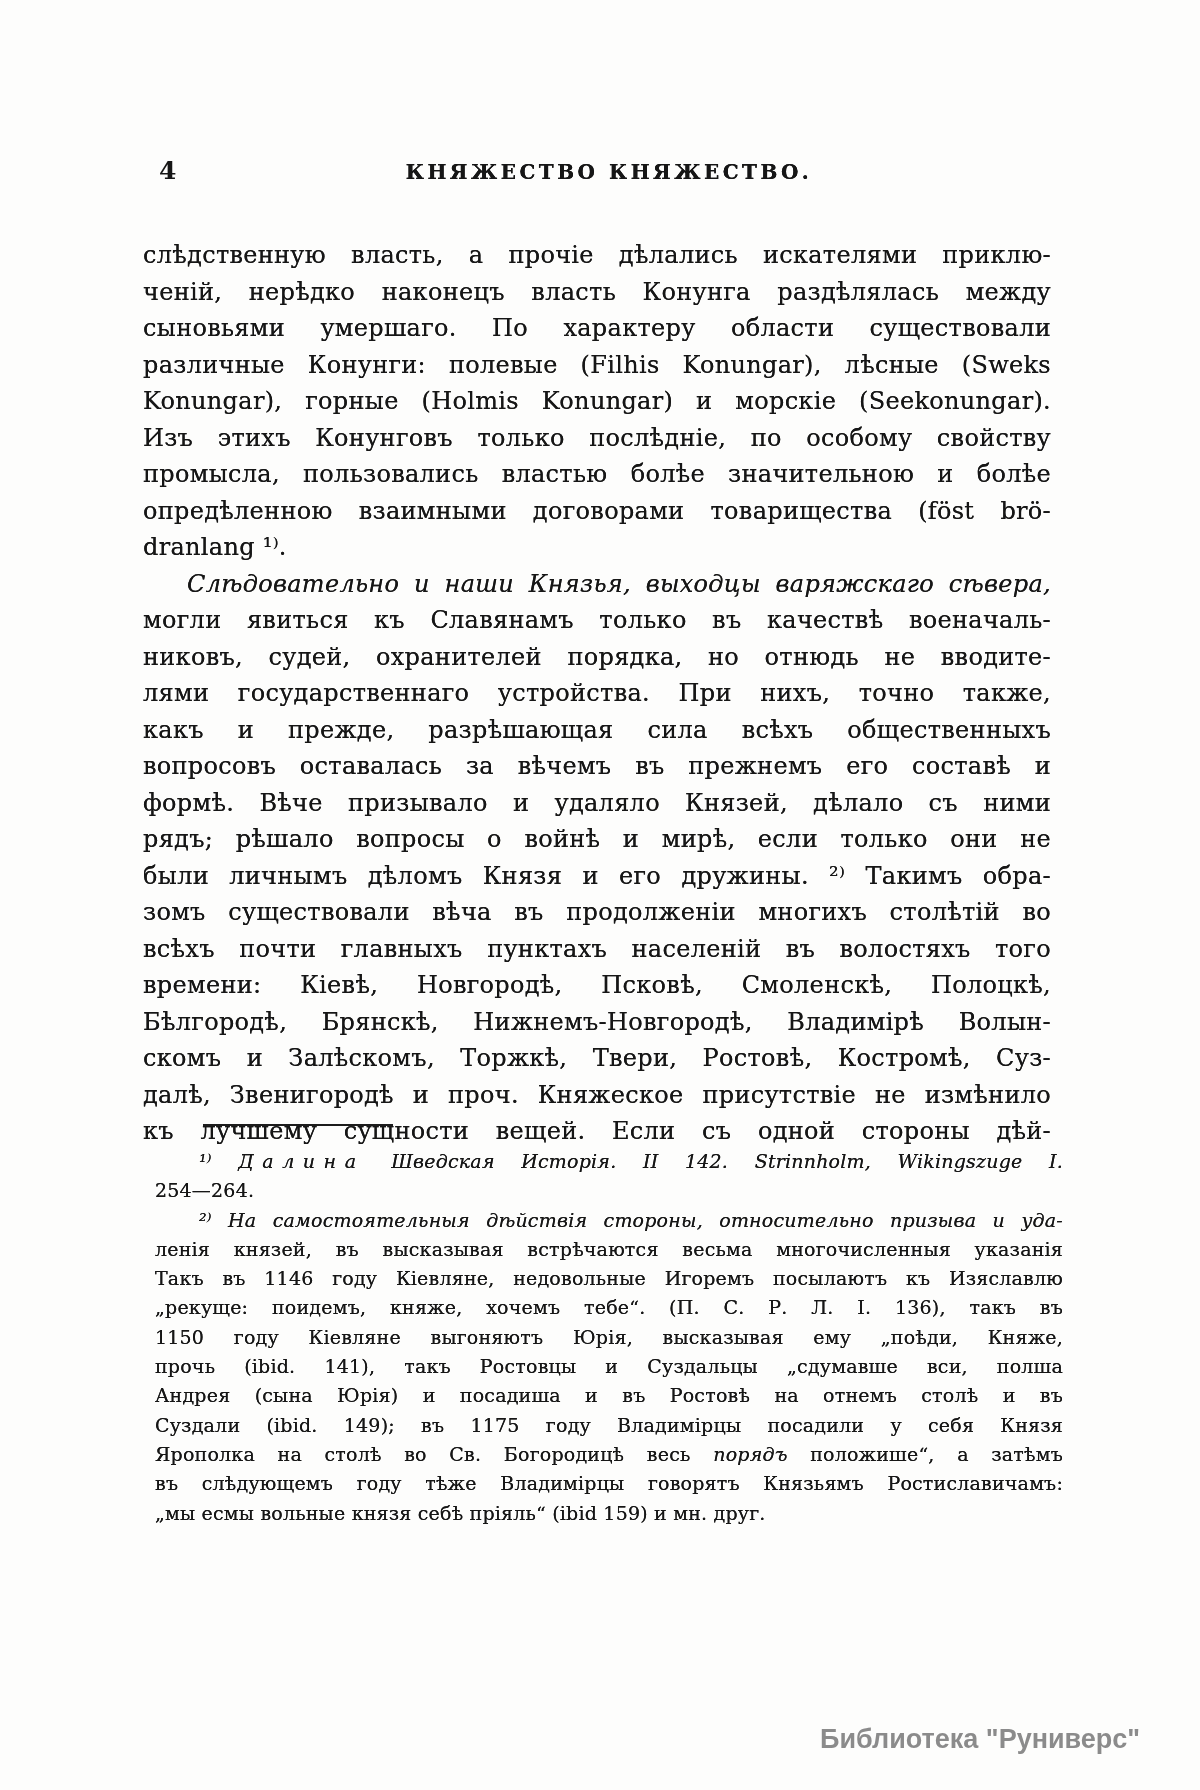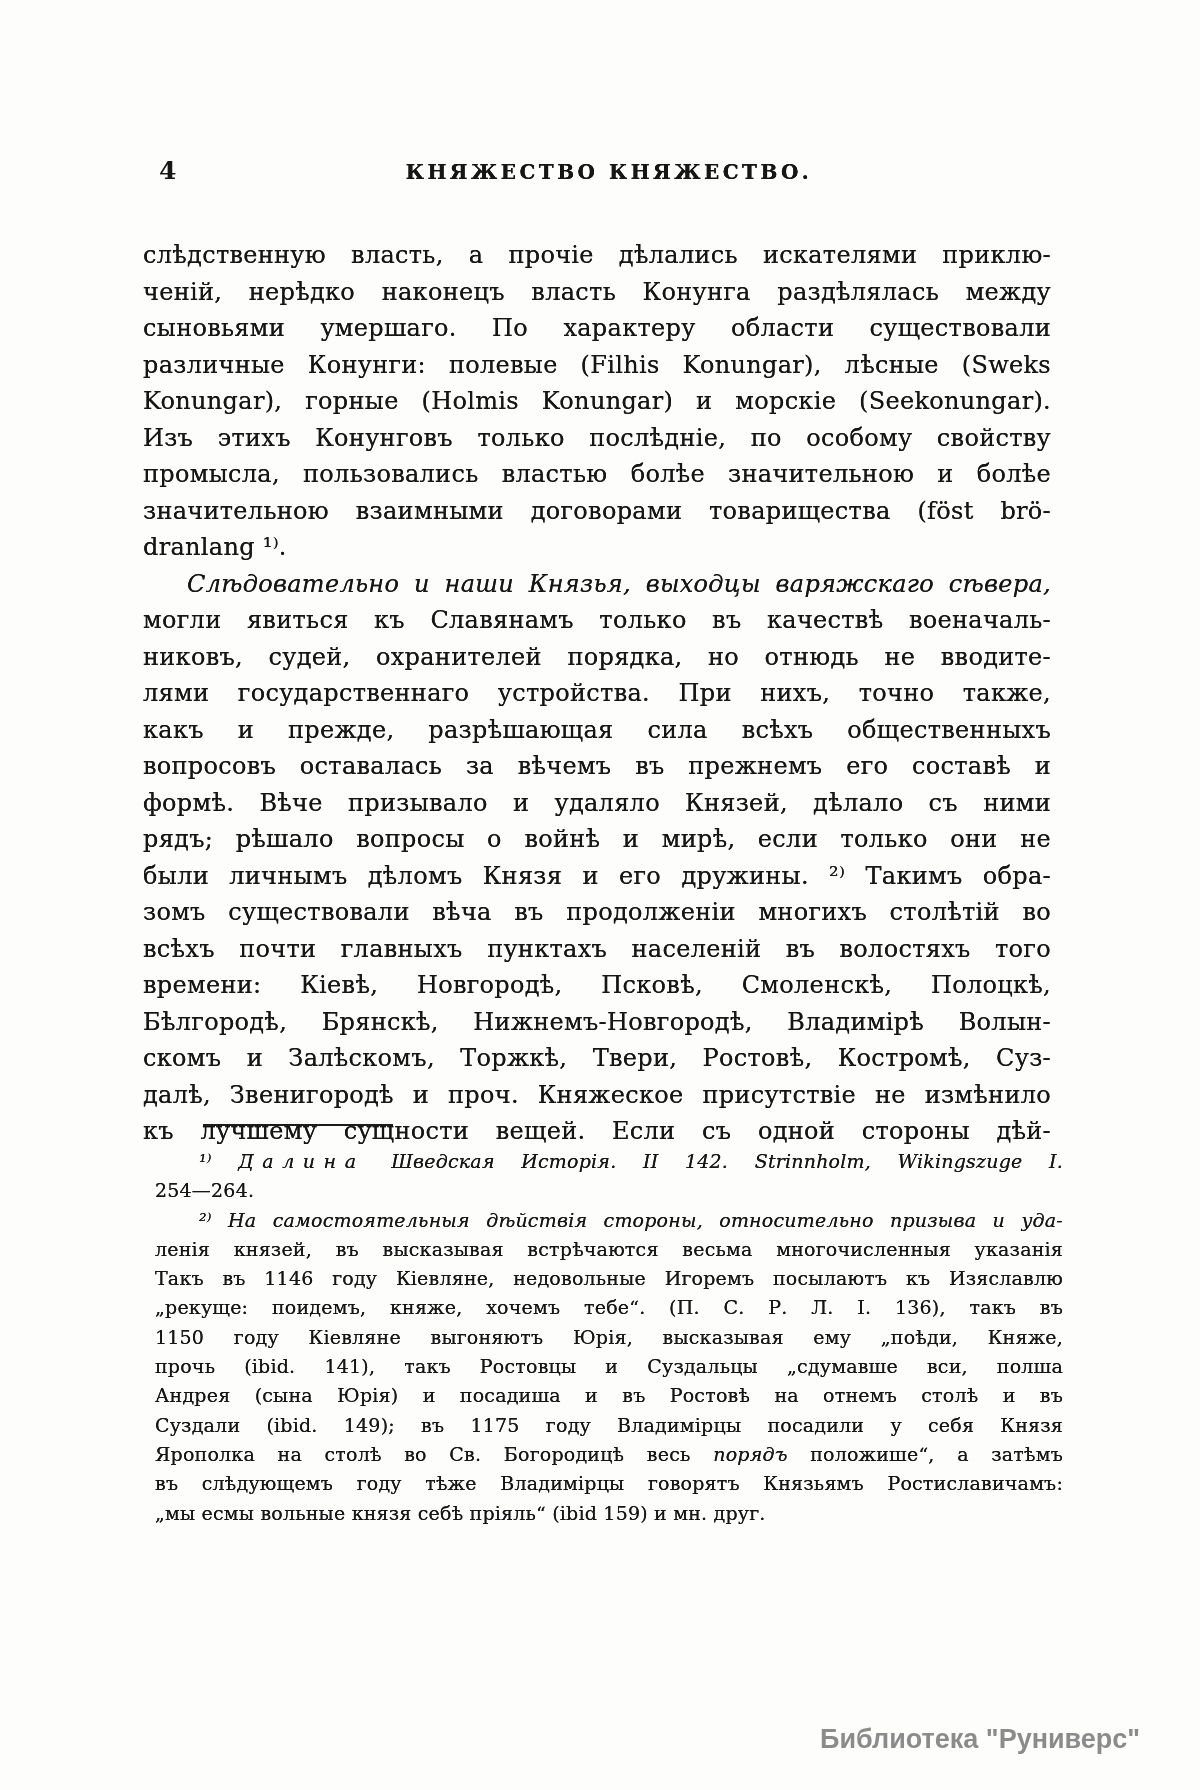--- a/index.html
+++ b/index.html
@@ -67,21 +67,21 @@
 
   <div id="body-text">
     <div>
       <div class="line">слѣдственную власть, а прочіе дѣлались искателями приклю-</div>
       <div class="line">ченій, нерѣдко наконецъ власть Конунга раздѣлялась между</div>
       <div class="line">сыновьями умершаго. По характеру области существовали</div>
       <div class="line">различные Конунги: полевые (Filhis Konungar), лѣсные (Sweks</div>
       <div class="line">Konungar), горные (Holmis Konungar) и морскіе (Seekonungar).</div>
       <div class="line">Изъ этихъ Конунговъ только послѣдніе, по особому свойству</div>
       <div class="line">промысла, пользовались властью болѣе значительною и болѣе</div>
-      <div class="line">значительною взаимными договорами товарищества (föst brö-</div>
+      <div class="line">опредѣленною взаимными договорами товарищества (föst brö-</div>
       <div class="line noj">dranlang ¹⁾.</div>
     </div>
     <div>
       <div class="line indent">Слѣдовательно и наши Князья, выходцы варяжскаго сѣвера,</div>
       <div class="line">могли явиться къ Славянамъ только въ качествѣ военачаль-</div>
       <div class="line">никовъ, судей, охранителей порядка, но отнюдь не вводите-</div>
       <div class="line">лями государственнаго устройства. При нихъ, точно также,</div>
       <div class="line">какъ и прежде, разрѣшающая сила всѣхъ общественныхъ</div>
       <div class="line">вопросовъ оставалась за вѣчемъ въ прежнемъ его составѣ и</div>
       <div class="line">формѣ. Вѣче призывало и удаляло Князей, дѣлало съ ними</div>

